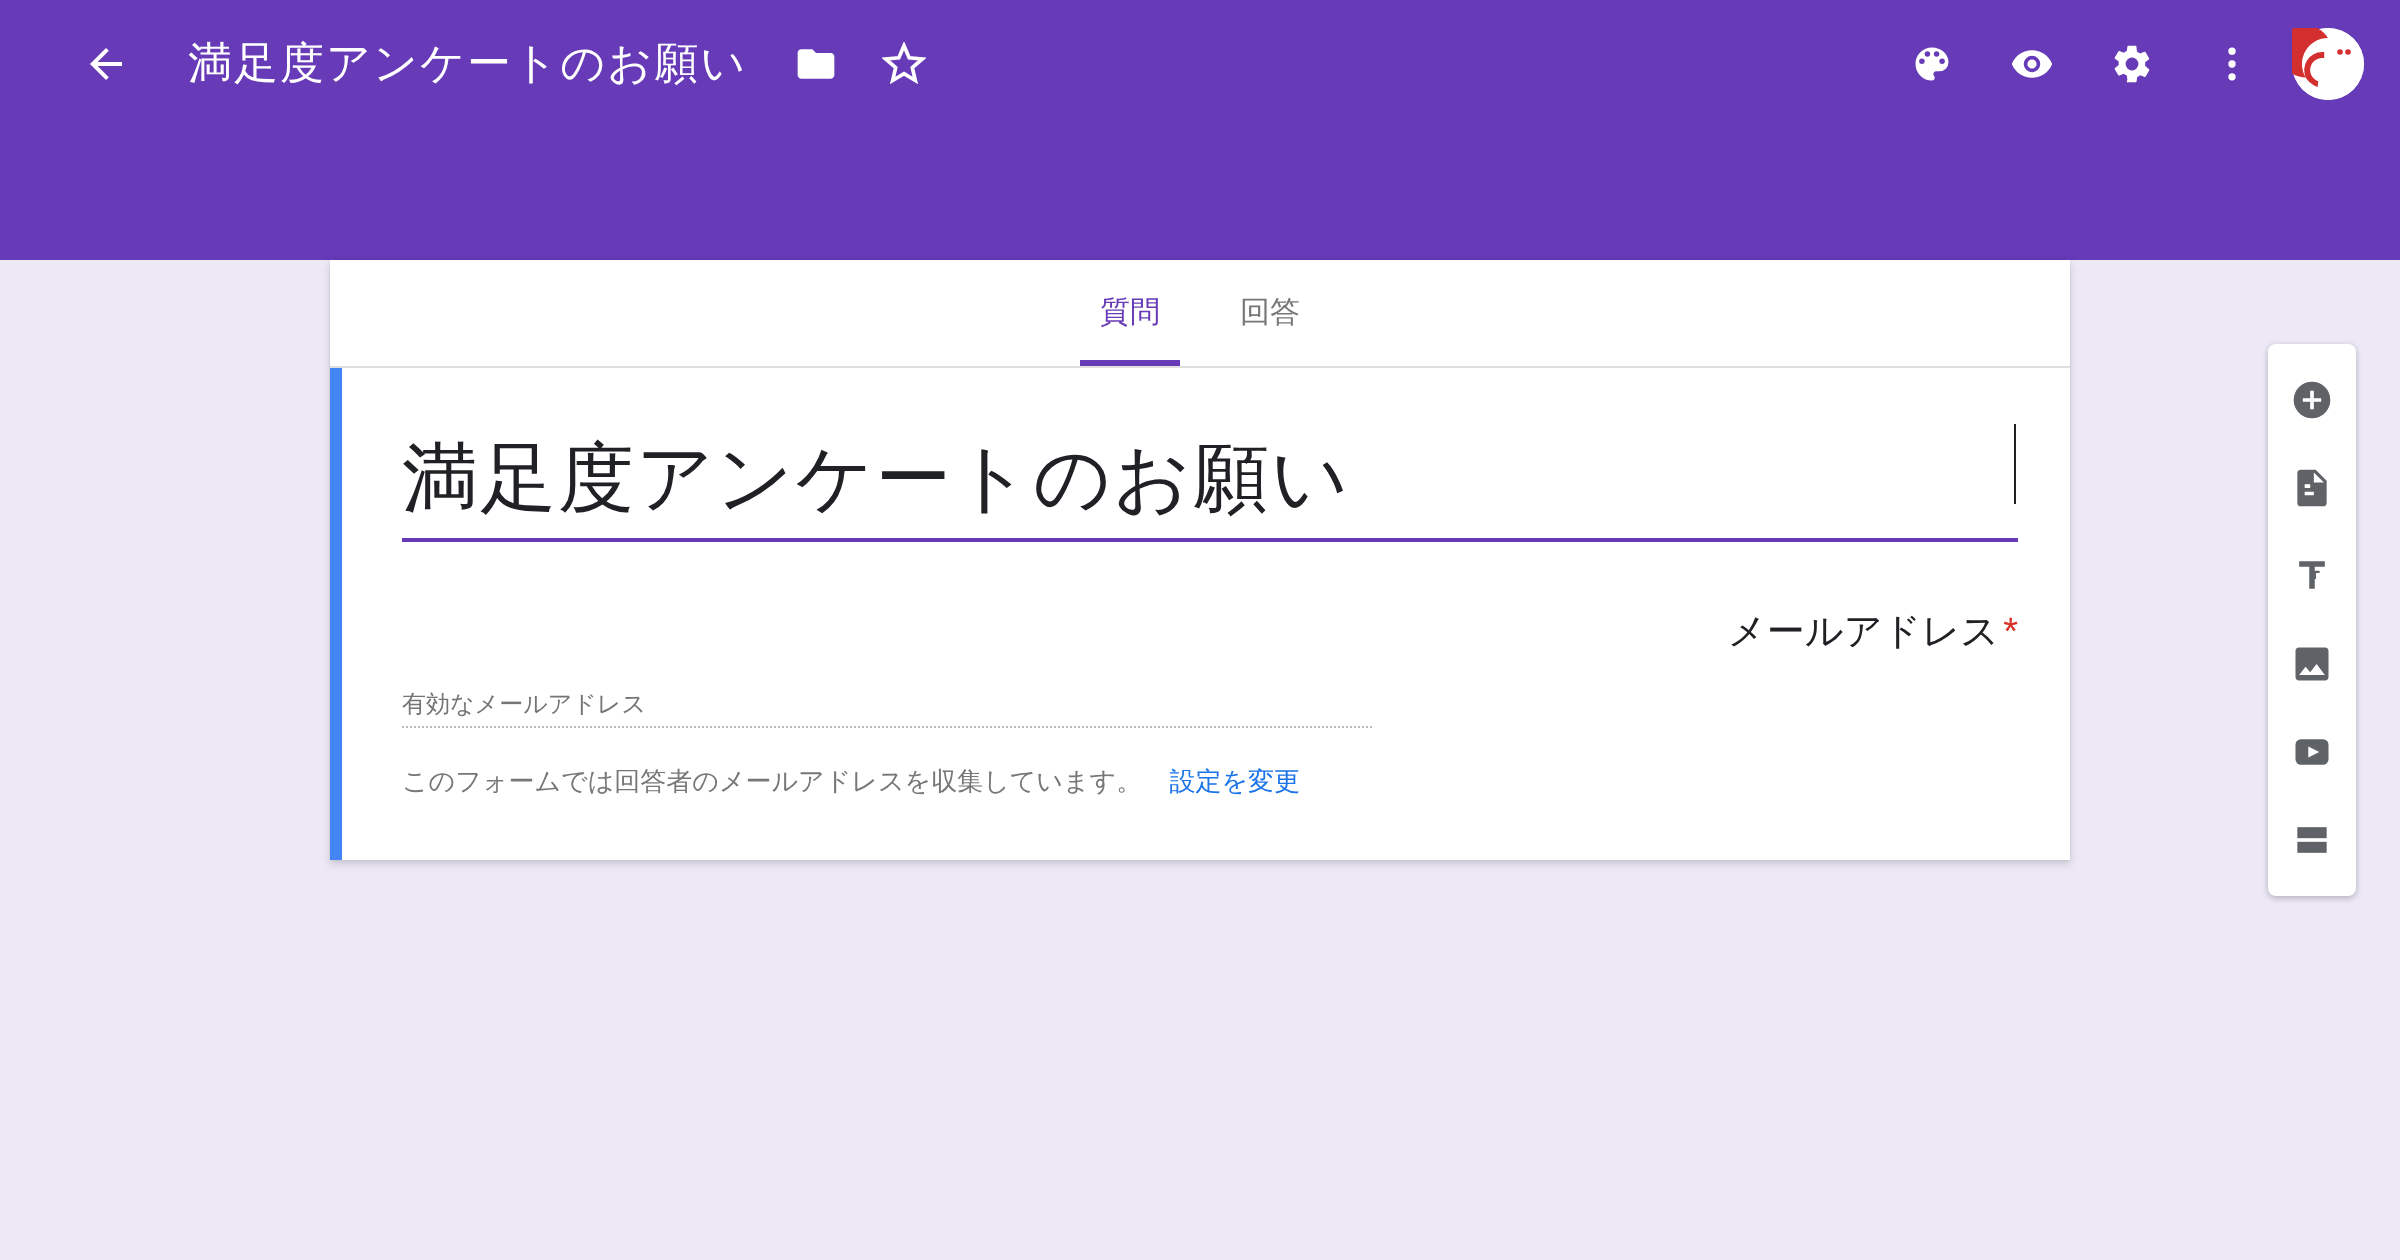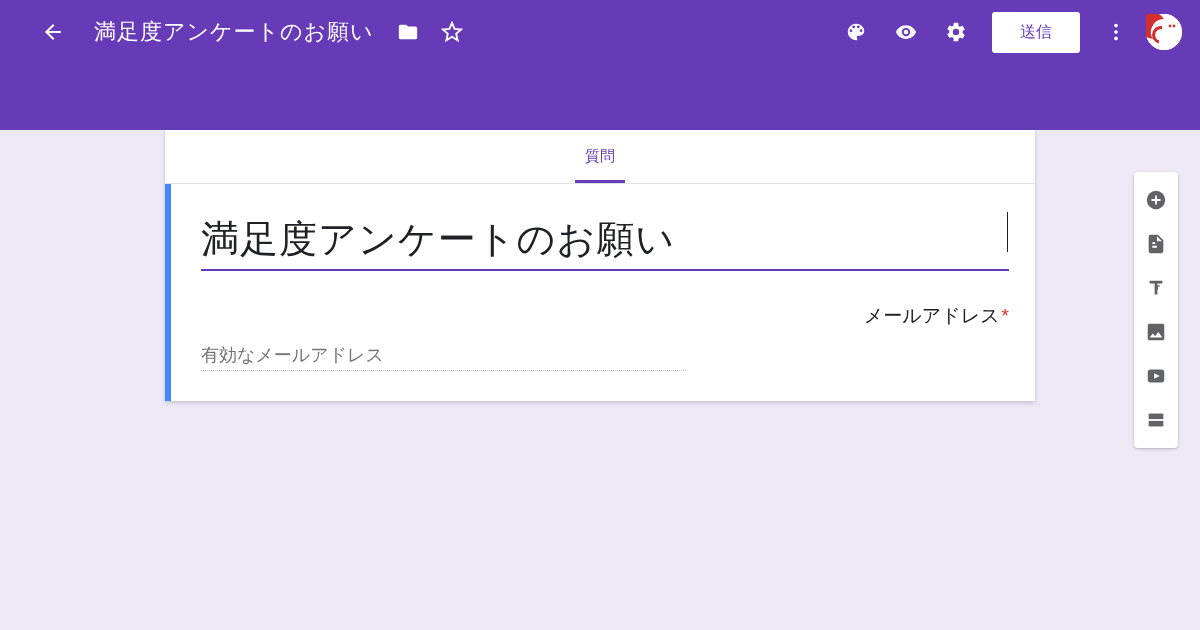--- a/index.html
+++ b/index.html
@@ -77,21 +77,21 @@
     width:1px; height:40px; background:#202124; display:inline-block; margin-left:-2px;
   }
   .form-desc {
     font-size:14px; color:#555; margin-top:20px; padding-bottom:8px;
     border-bottom: 1px dotted #bbb;
   }
   .question-block { margin-top: 32px; }
   .q-label { font-size:19px; color:#202124;text-align:right; }
   .q-required { color:#d93025; margin-left:2px; }
   .q-input {
-    margin-top:16px; font-size:18px; color:#b91c1c; border:none; outline:none;
+    margin-top:16px; font-size:12px; color:#b91c1c; border:none; outline:none;
     border-bottom:1px dotted #bbb; width:60%; padding-bottom:4px; background:transparent;
   }
   .collect-note { margin-top:18px; font-size:13px; color:#777; }
   .collect-note a { color:#1a73e8; text-decoration:none; margin-left:10px; cursor:pointer; }
 
   .side-toolbar {
     position:absolute; right: 22px; top: 172px;
     width: 44px; background:#fff; border-radius:4px;
     box-shadow: 0 1px 3px rgba(0,0,0,.25);
     display:flex; flex-direction:column; align-items:center;
@@ -140,21 +140,20 @@
       <div class="hdr-icon">
         <svg viewBox="0 0 24 24">
             <path d="M12 4.5C7 4.5 2.73 7.61 1 12c1.73 4.39 6 7.5 11 7.5s9.27-3.11 11-7.5C21.27 7.61 17 4.5 12 4.5zm0 12A4.5 4.5 0 1 1 16.5 12 4.5 4.5 0 0 1 12 16.5zm0-7A2.5 2.5 0 1 0 14.5 12 2.5 2.5 0 0 0 12 9.5z"></path>
           </svg>
       </div>
       <div class="hdr-icon">
         <svg viewBox="0 0 24 24">
             <path d="M19.14 12.94a7.14 7.14 0 0 0 .05-.94 7.14 7.14 0 0 0-.05-.94l2.03-1.58a.5.5 0 0 0 .12-.64l-1.92-3.32a.5.5 0 0 0-.61-.22l-2.39.96a7.03 7.03 0 0 0-1.62-.94l-.36-2.54A.5.5 0 0 0 14 2h-4a.5.5 0 0 0-.49.42l-.36 2.54c-.58.24-1.12.56-1.62.94l-2.39-.96a.5.5 0 0 0-.61.22L2.61 8.48a.5.5 0 0 0 .12.64l2.03 1.58c-.03.31-.05.63-.05.94s.02.63.05.94L2.73 14.16a.5.5 0 0 0-.12.64l1.92 3.32c.14.24.43.34.61.22l2.39-.96c.5.38 1.04.7 1.62.94l.36 2.54A.5.5 0 0 0 10 22h4a.5.5 0 0 0 .49-.42l.36-2.54c.58-.24 1.12-.56 1.62-.94l2.39.96c.18.12.47.02.61-.22l1.92-3.32a.5.5 0 0 0-.12-.64zM12 15.5A3.5 3.5 0 1 1 15.5 12 3.5 3.5 0 0 1 12 15.5z"></path>
           </svg>
       </div>
-      <button class="send-btn">送信</button>
       <div class="hdr-icon">
         <svg viewBox="0 0 24 24">
             <circle cx="12" cy="5" r="2"></circle>
             <circle cx="12" cy="12" r="2"></circle>
             <circle cx="12" cy="19" r="2"></circle>
           </svg>
       </div>
       <div class="avatar">
         <svg viewBox="0 0 36 36" width="36" height="36">
             <circle cx="18" cy="18" r="18" fill="#fff"></circle>
@@ -166,30 +165,37 @@
     </div>
   </div>
 </div>
 
 <div class="card-outer">
   <div class="card">
     <div class="tabs">
       <div class="tab active">
           <span>質問</span>
         </div>
+      <div class="tab">
+          <span>回答</span>
+        </div>
     </div>
     <div class="form-body">
       <div class="form-title-wrap">
         <span class="form-title">満足度アンケートのお願い</span>
           <span class="cursor-bar"></span>
       </div>
 
       <div class="question-block">
         <div class="q-label"><span>メールアドレス</span><span class="q-required">*</span></div>
         <input class="q-input" placeholder="有効なメールアドレス" style="">
+        <div class="collect-note">
+          <span>このフォームでは回答者のメールアドレスを収集しています。</span>
+          <a>設定を変更</a>
+        </div>
       </div>
 
     </div>
   </div>
 </div>
 
 <div class="side-toolbar">
   <div class="side-btn">
     <svg viewBox="0 0 24 24">
         <circle cx="12" cy="12" r="10" fill="#5f6368"></circle>

